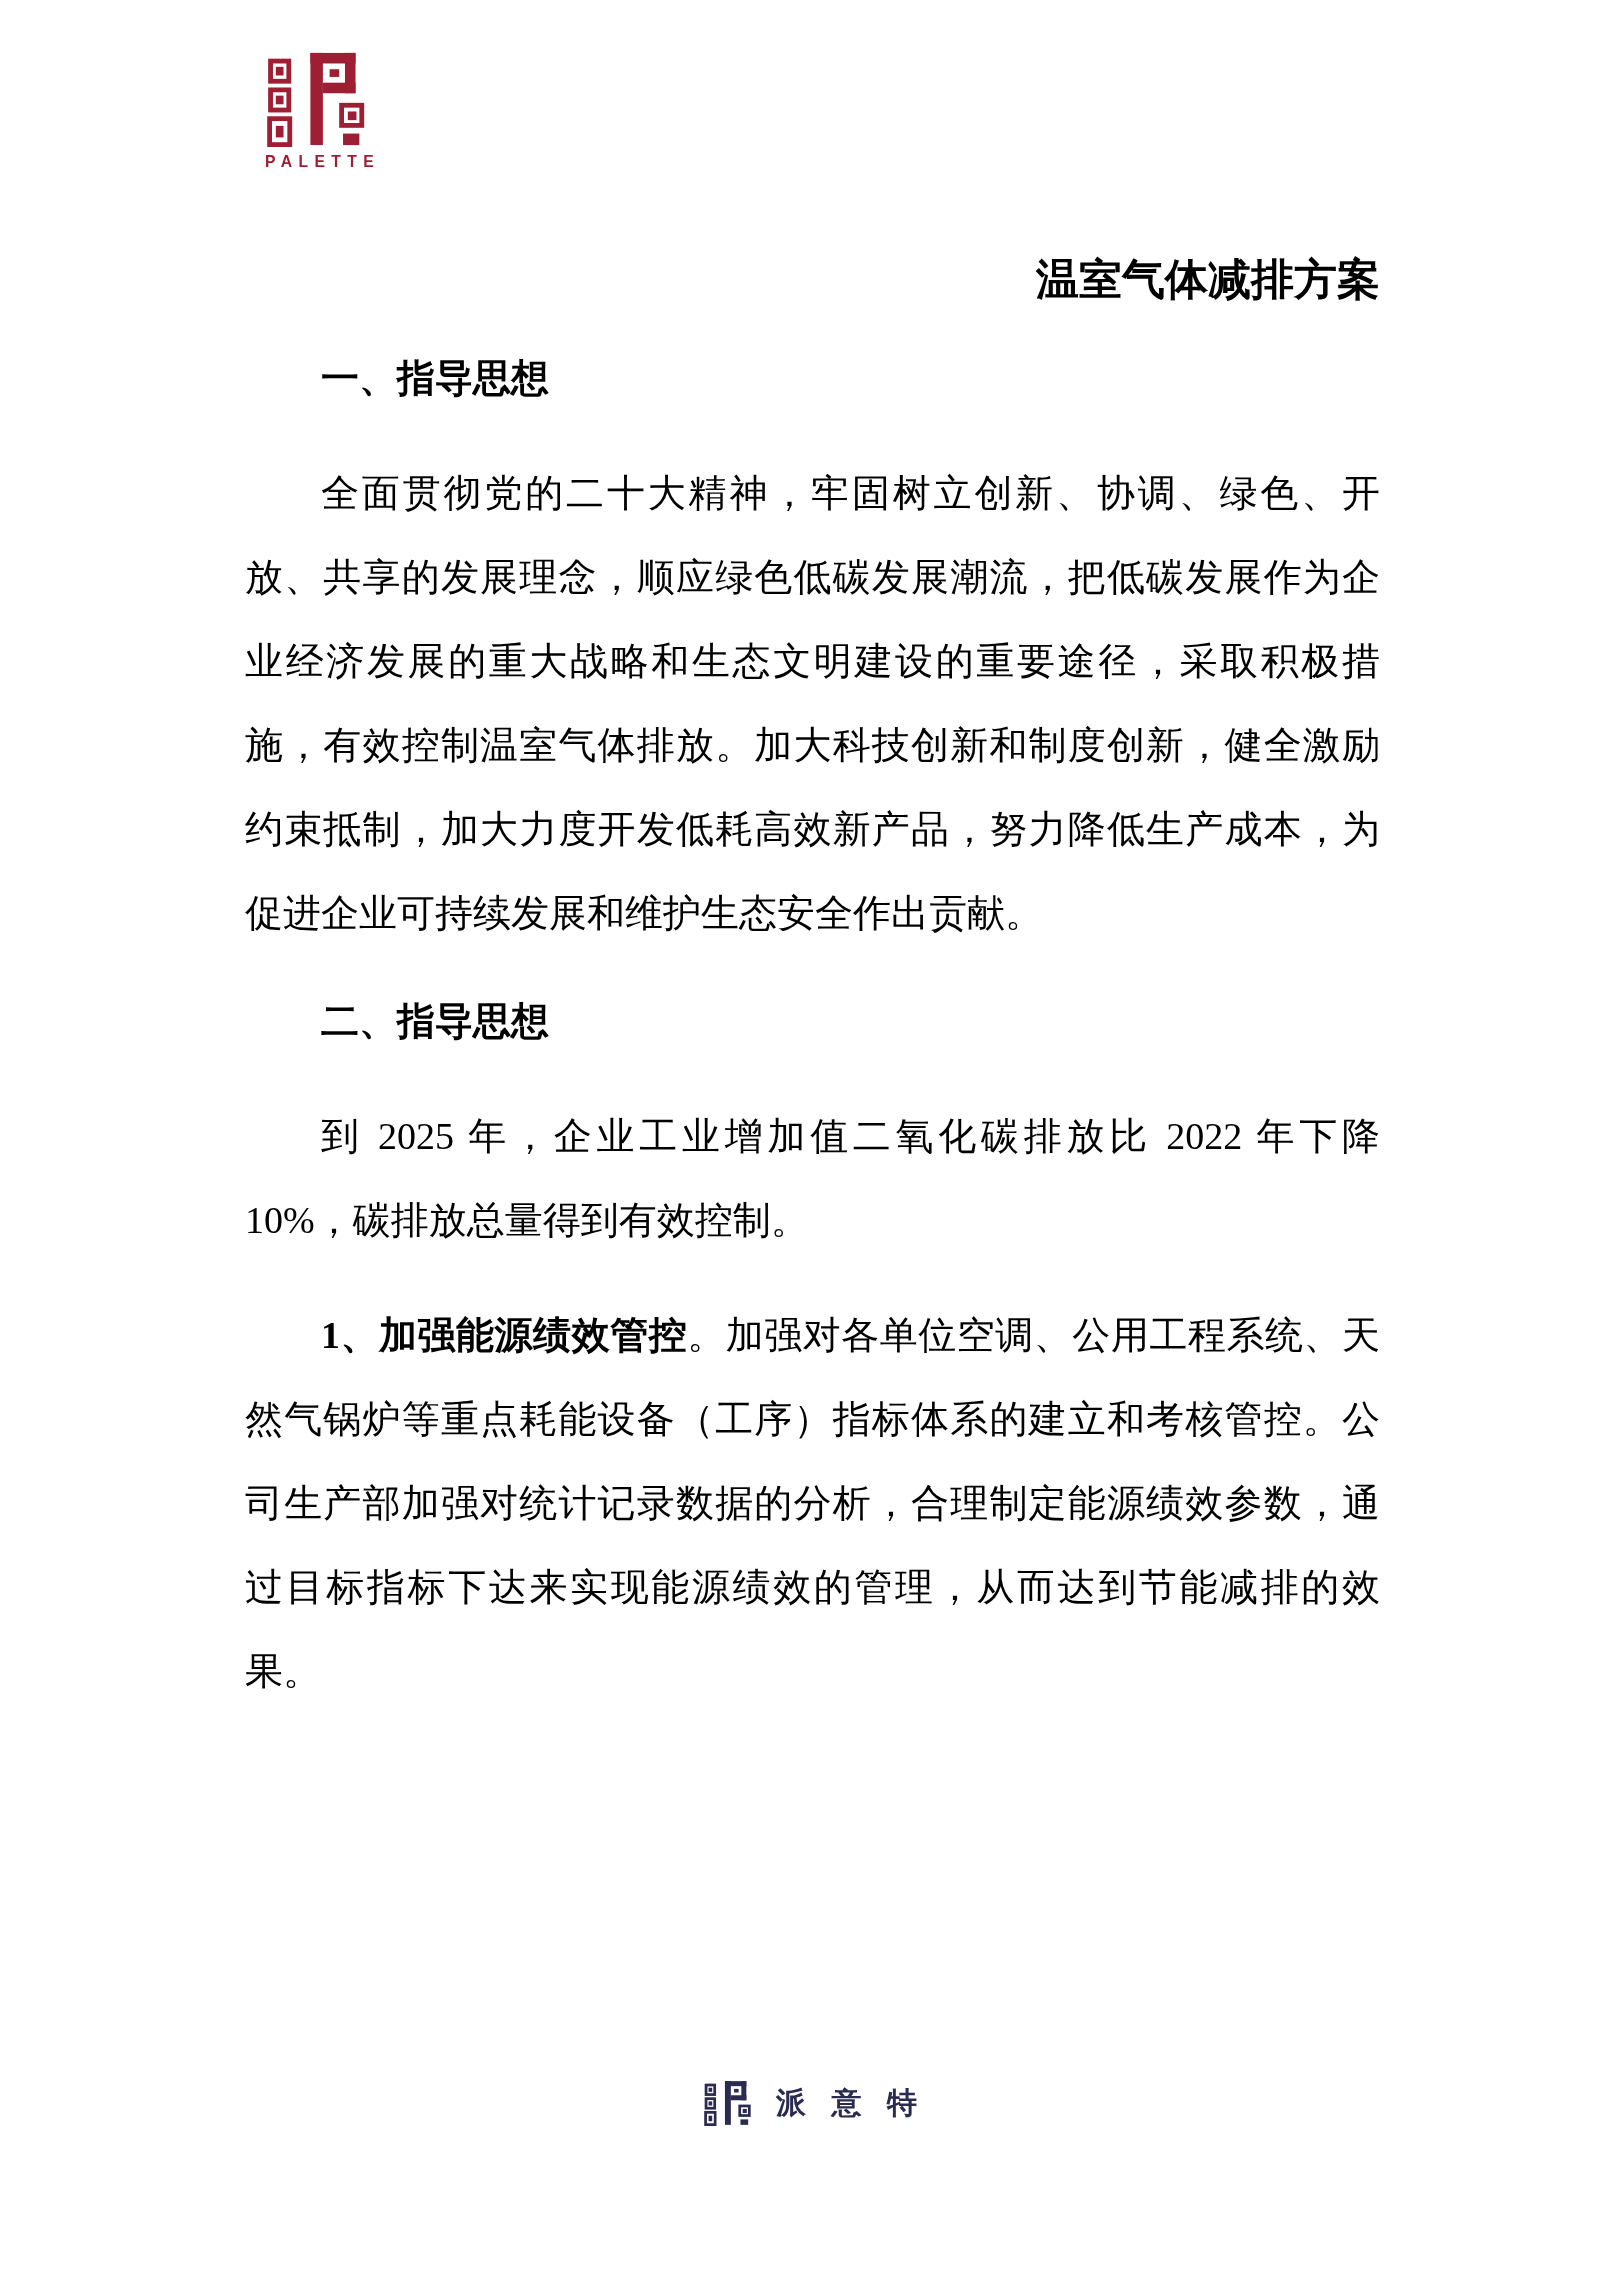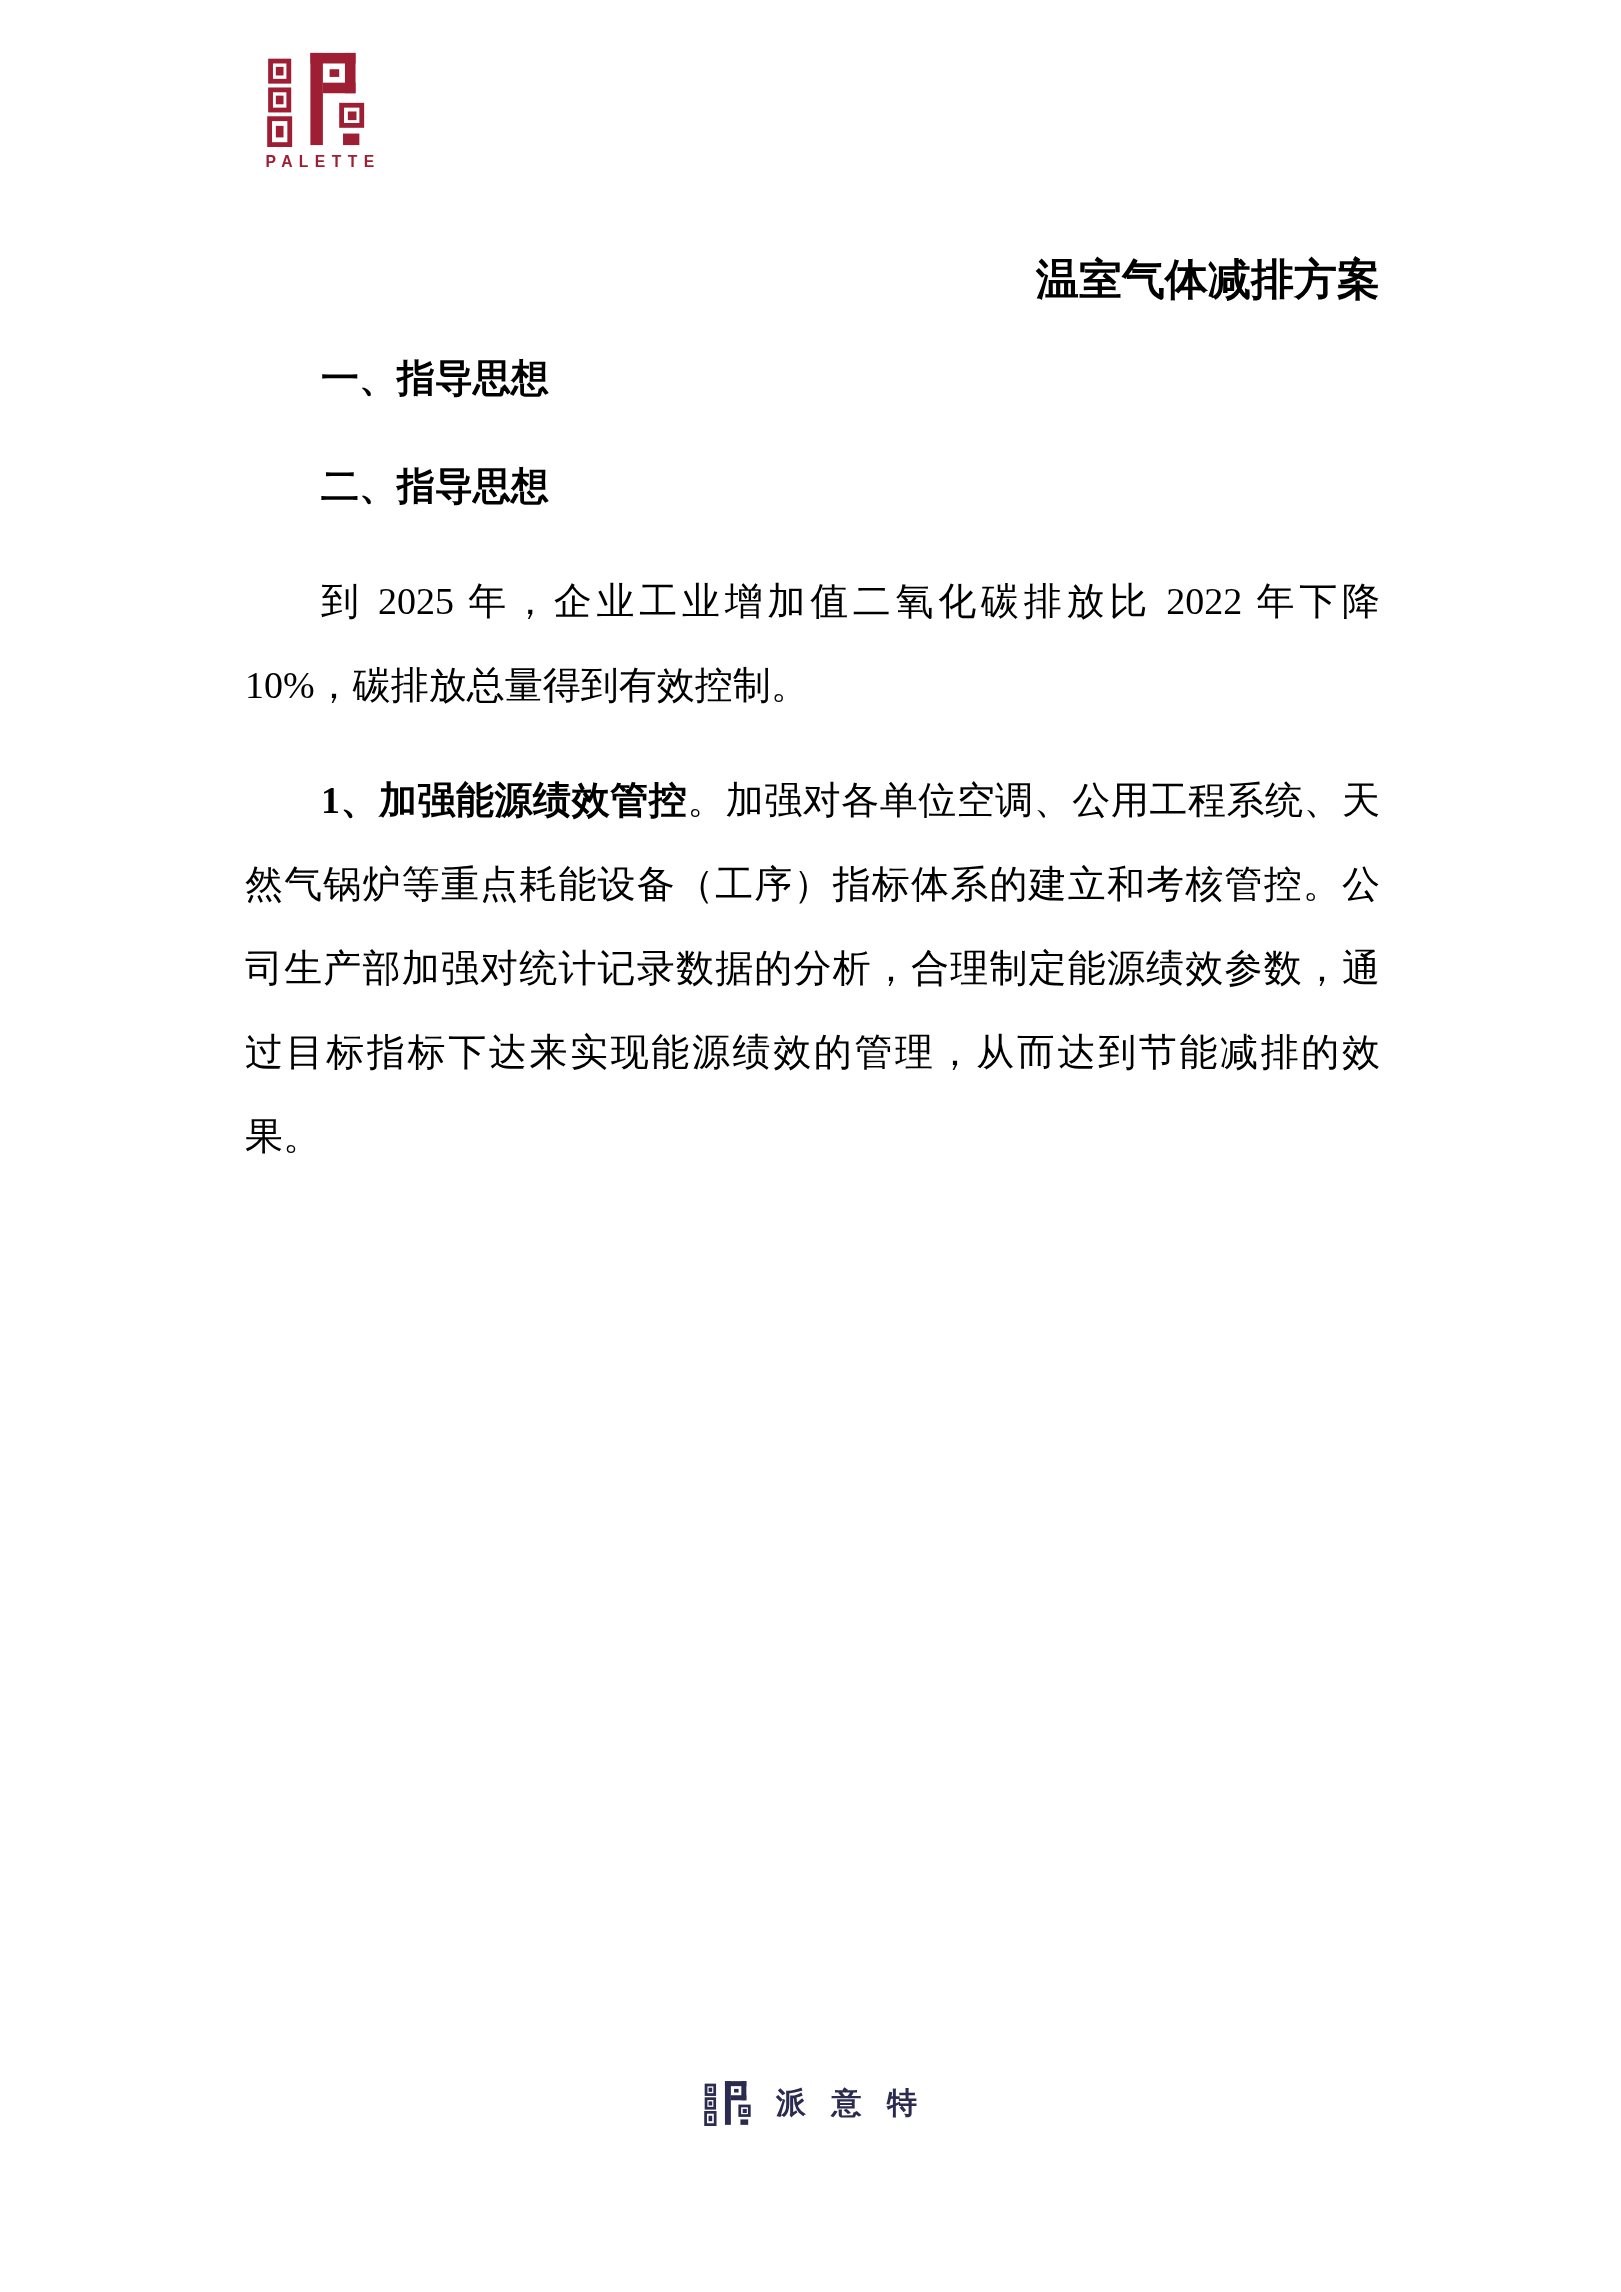--- a/index.html
+++ b/index.html
@@ -13,21 +13,21 @@
     color: #000000;
     overflow: hidden;
   }
 
   
   .logo-header {
     position: absolute;
     top: 51px;
     left: 265px;
     width: 116px;
-    text-align: center;
+    text-align: left;
     color: #9E1E33;
   }
   .logo-header svg { display: block; width: 110px; height: 96px; }
   .logo-wordmark {
     margin-top: 5.9px;
     font-family: "Liberation Sans", sans-serif;
     font-size: 15.7px;
     font-weight: bold;
     letter-spacing: 6.4px;
     color: #9E1E33;
@@ -113,20 +113,21 @@
       </g>
     </svg>
     <div class="logo-wordmark">PALETTE</div>
   </div>
 
   <div class="content">
     <h1 class="doc-title">温室气体减排方案</h1>
 
 
     <h2 class="sec-heading">一、指导思想</h2>
+    <p class="para">全面贯彻党的二十大精神，牢固树立创新、协调、绿色、开放、共享的发展理念，顺应绿色低碳发展潮流，把低碳发展作为企业经济发展的重大战略和生态文明建设的重要途径，采取积极措施，有效控制温室气体排放。加大科技创新和制度创新，健全激励约束抵制，加大力度开发低耗高效新产品，努力降低生产成本，为促进企业可持续发展和维护生态安全作出贡献。</p>
 
     <h2 class="sec-heading">二、指导思想</h2>
     <p class="para">到 2025 年，企业工业增加值二氧化碳排放比 2022 年下降 10%，碳排放总量得到有效控制。</p>
 
     <p class="para"><span class="lead-bold">1、加强能源绩效管控</span><span>。加强对各单位空调、公用工程系统、天然气锅炉等重点耗能设备（工序）指标体系的建立和考核管控。公司生产部加强对统计记录数据的分析，合理制定能源绩效参数，通过目标指标下达来实现能源绩效的管理，从而达到节能减排的效果。</span></p>
   </div>
 
   <div class="logo-footer">
     <svg viewBox="0 0 112 100" aria-hidden="true">
       <g fill="currentColor" stroke="none">

